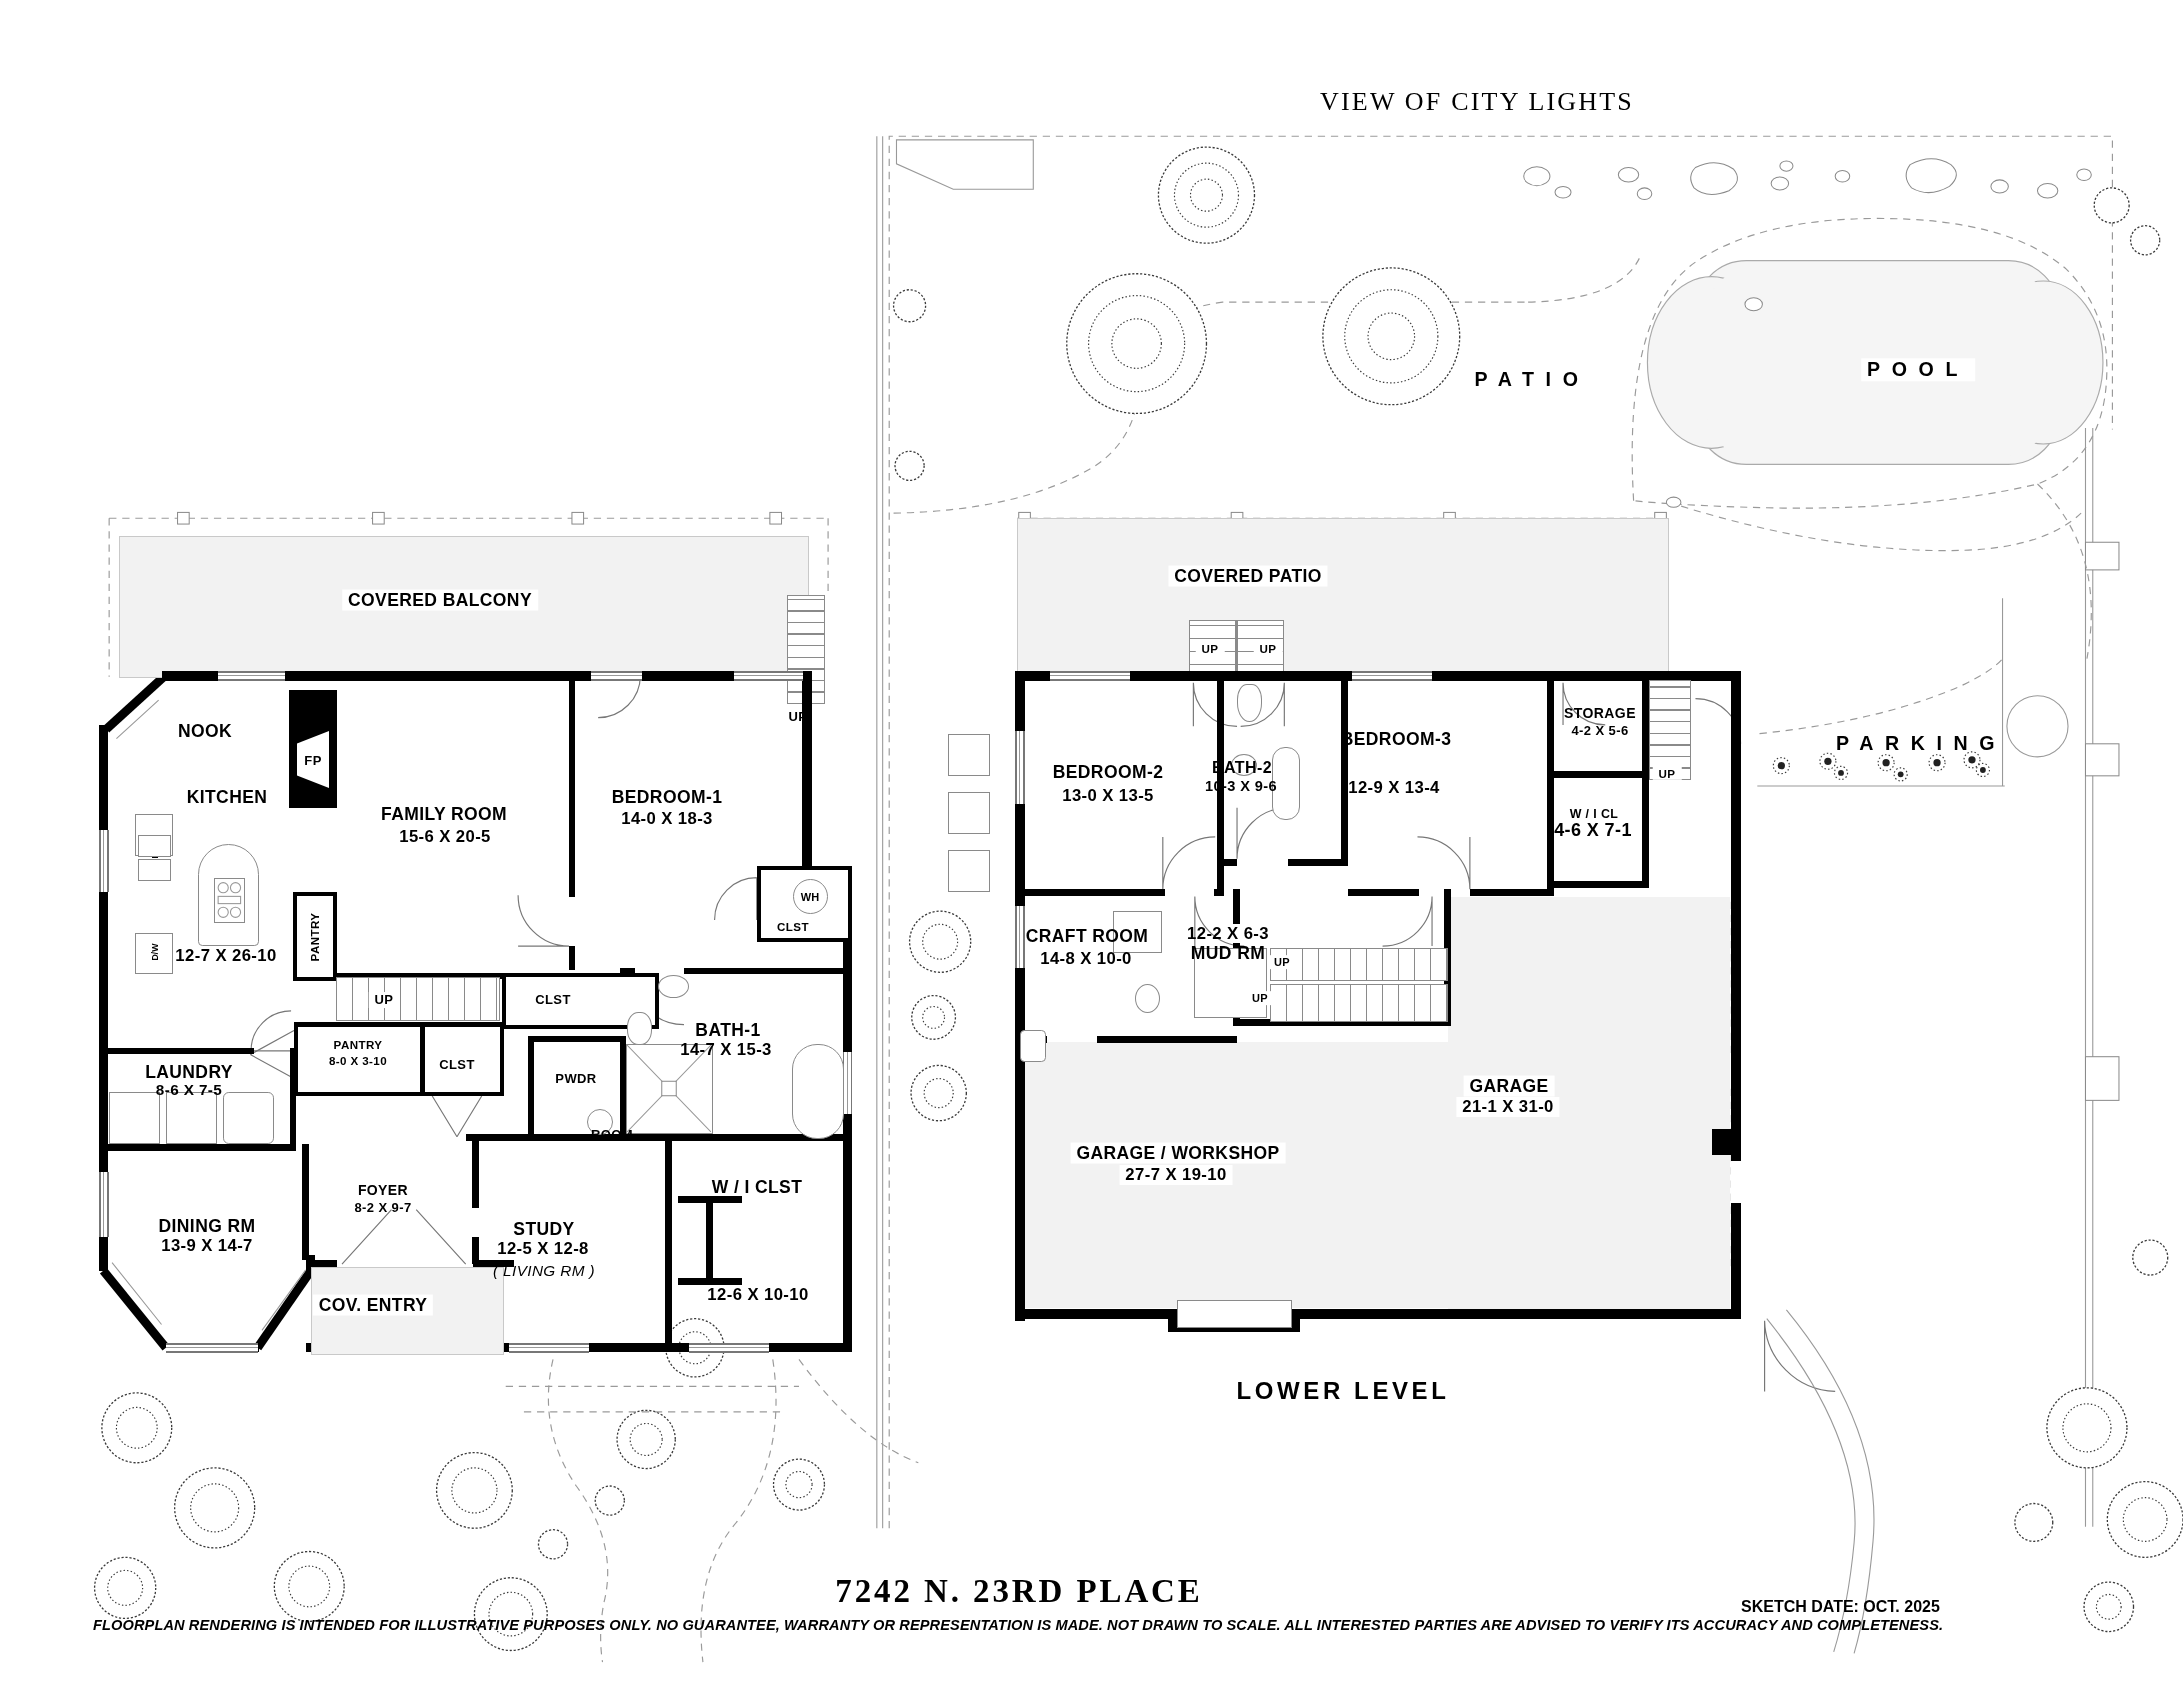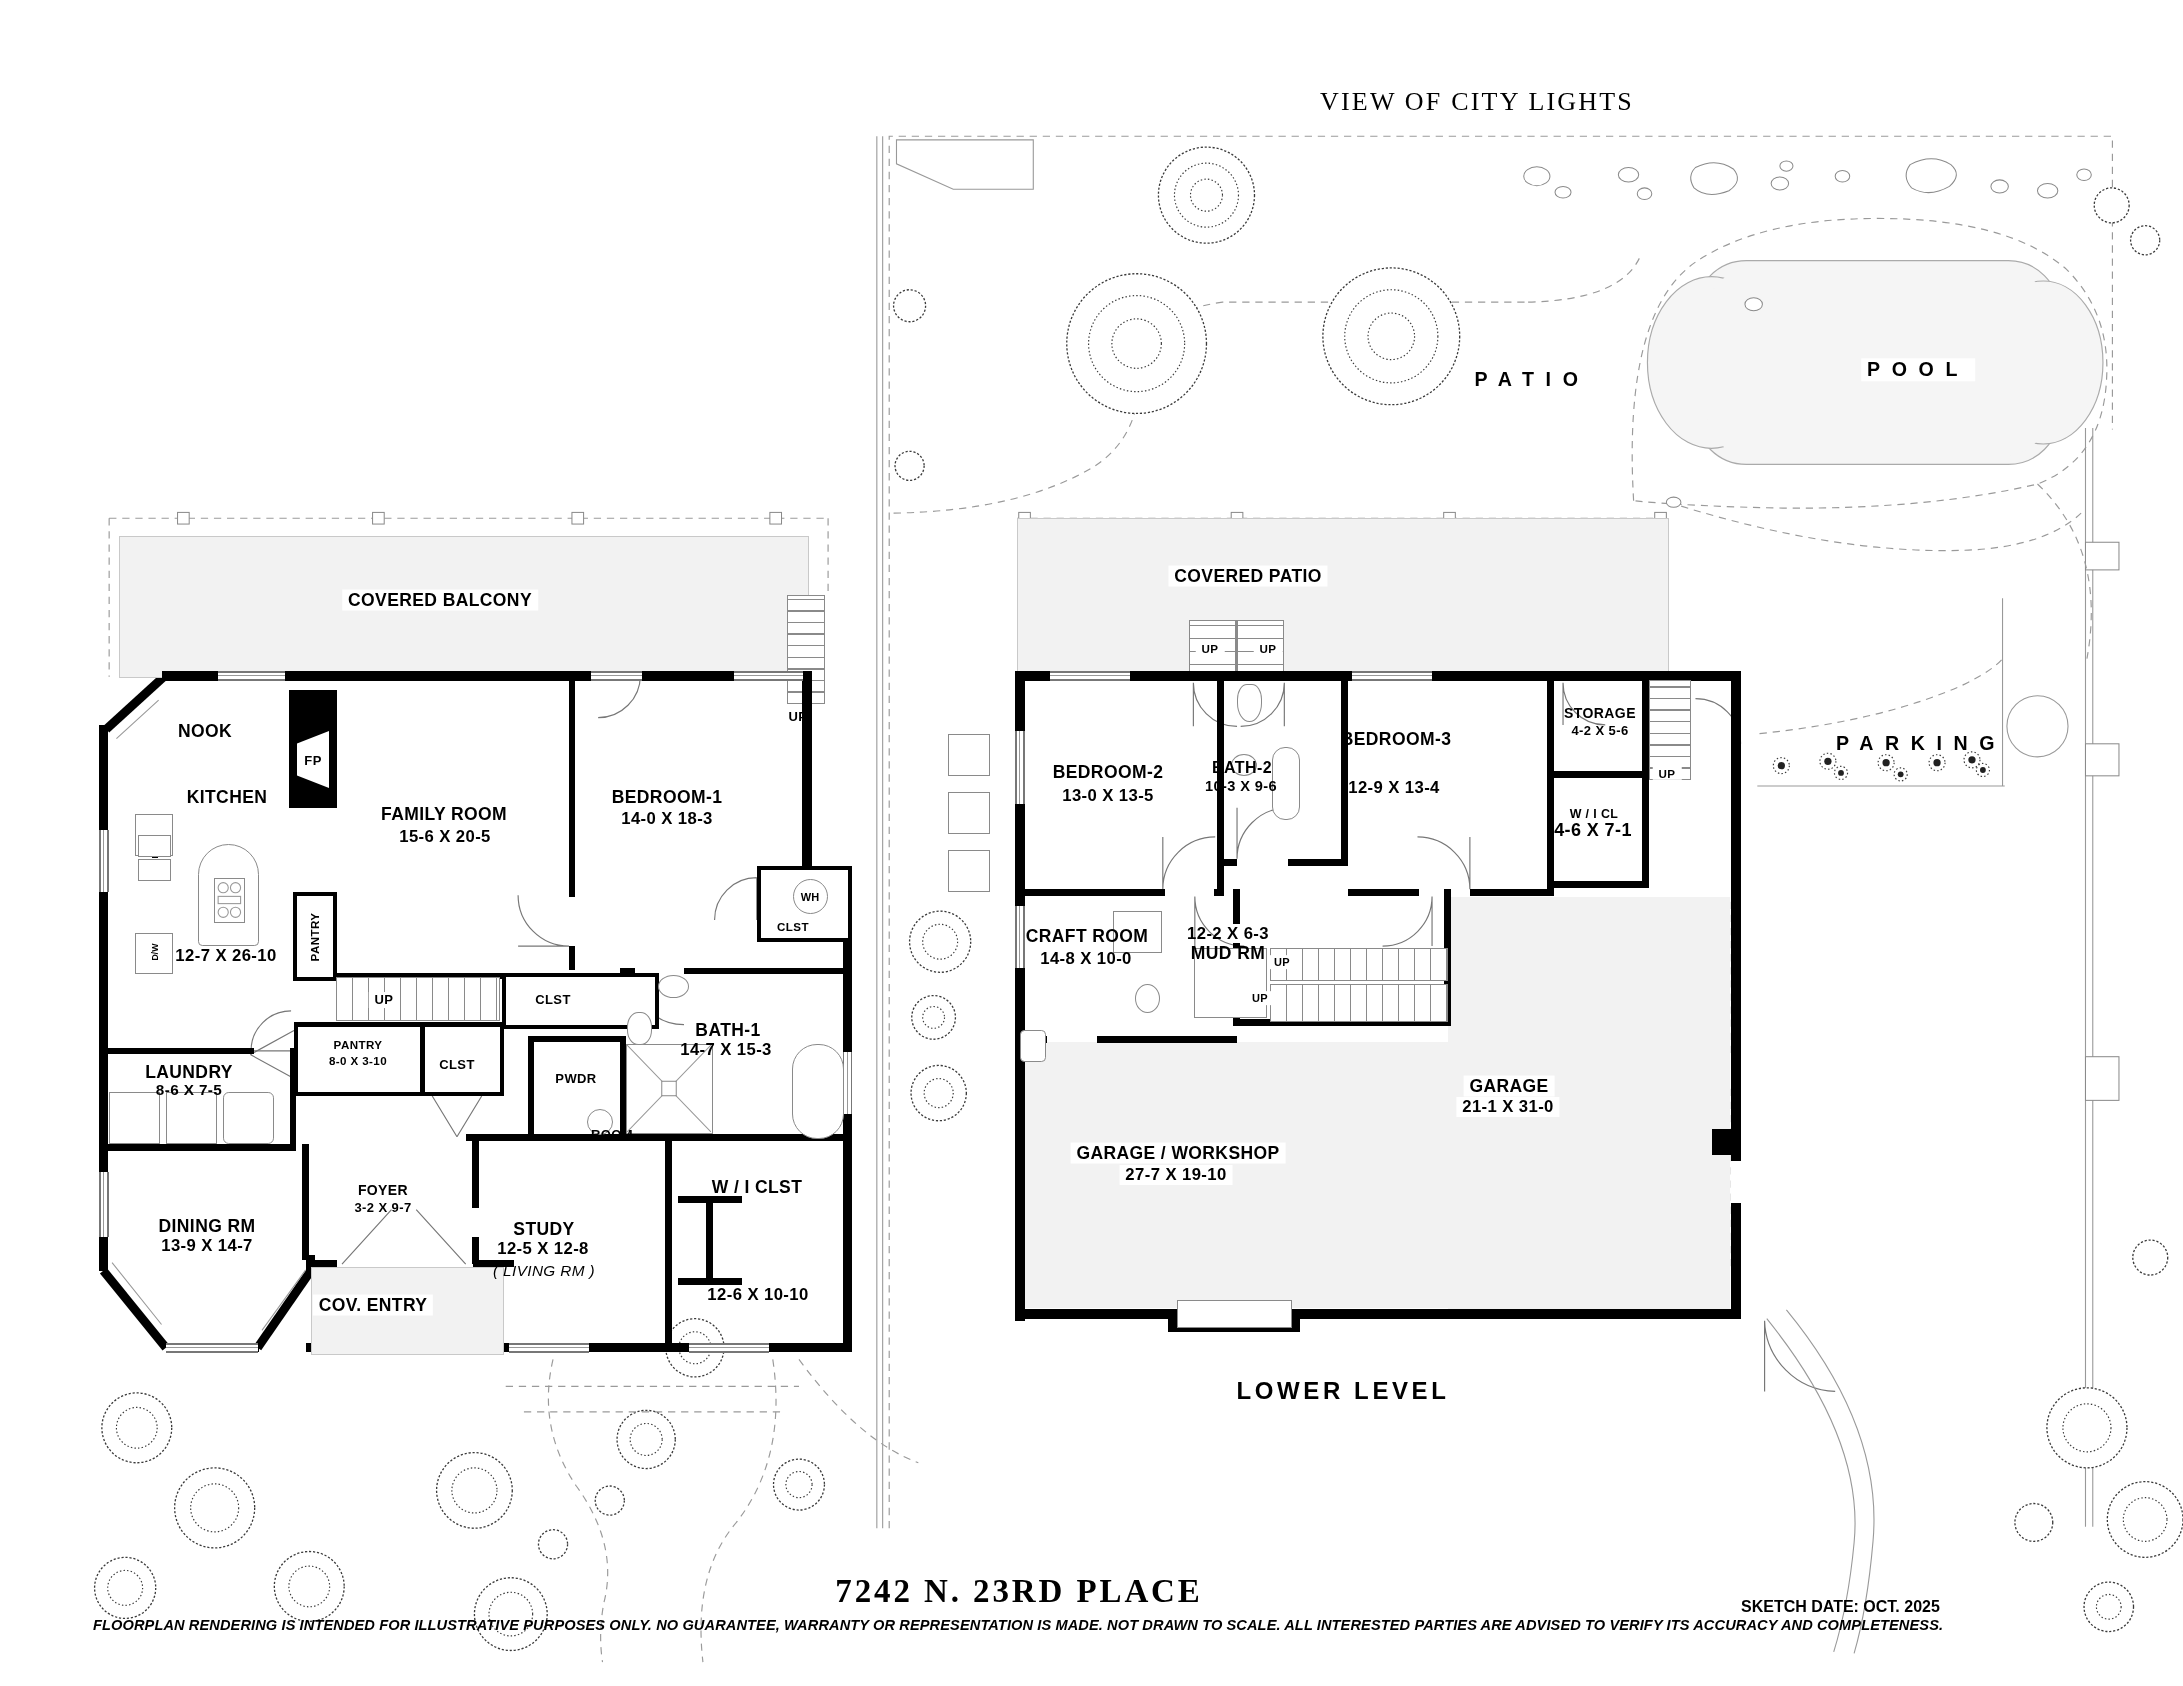--- a/index.html
+++ b/index.html
@@ -351,21 +351,21 @@
     <div class="lbl dims" style="left:667px;top:819px;">14-0  X  18-3</div>
     <div class="lbl" style="left:189px;top:1073px;">LAUNDRY</div>
     <div class="lbl dims" style="left:189px;top:1090px;font-size:15.3px;">8-6 X 7-5</div>
     <div class="lbl sm" style="left:576px;top:1079px;">PWDR</div>
     <div class="lbl sm" style="left:576px;top:1135px;margin-left:36px;">ROOM</div>
     <div class="lbl" style="left:728px;top:1031px;">BATH-1</div>
     <div class="lbl dims" style="left:726px;top:1050px;">14-7 X 15-3</div>
     <div class="lbl" style="left:207px;top:1227px;">DINING RM</div>
     <div class="lbl dims" style="left:207px;top:1246px;">13-9 X 14-7</div>
     <div class="lbl xs" style="left:383px;top:1191px;font-size:14px;">FOYER</div>
-    <div class="lbl xs" style="left:383px;top:1208px;font-size:13px;">3-2 X 9-7</div>
+    <div class="lbl xs" style="left:383px;top:1208px;font-size:13px;">8-2 X 9-7</div>
     <div class="lbl" style="left:544px;top:1230px;">STUDY</div>
     <div class="lbl dims" style="left:543px;top:1249px;">12-5 X 12-8</div>
     <div class="lbl" style="left:544px;top:1271px;font-style:italic;font-weight:normal;font-size:15.3px;">( LIVING RM )</div>
     <div class="lbl" style="left:757px;top:1188px;">W / I  CLST</div>
     <div class="lbl dims" style="left:758px;top:1295px;">12-6 X 10-10</div>
   </div>
 
   <div>
     <div class="gray" style="left:1017px;top:518px;width:650px;height:154px;"></div>
     <div class="lbl bg" style="left:1248px;top:576px;">COVERED PATIO</div>

